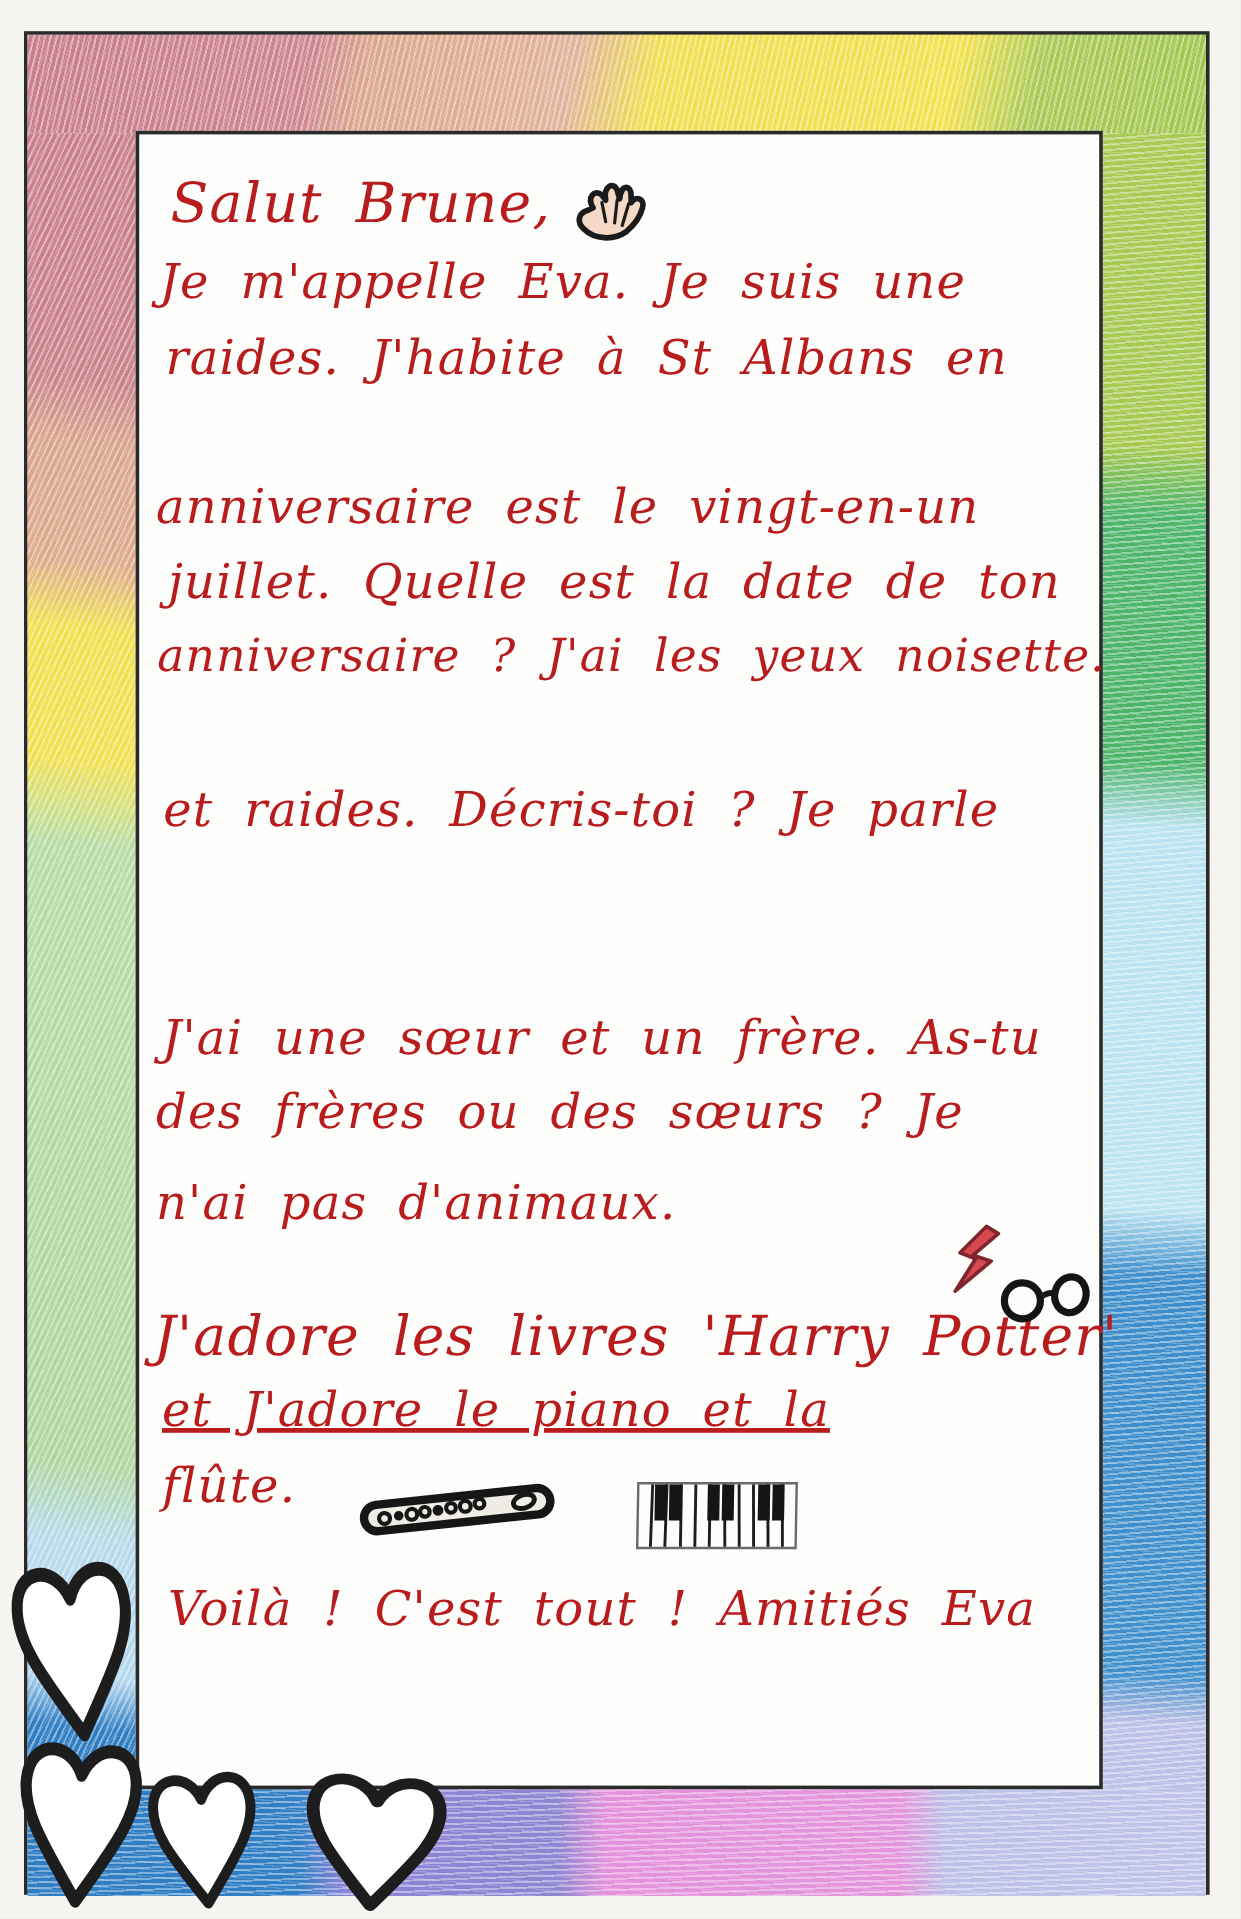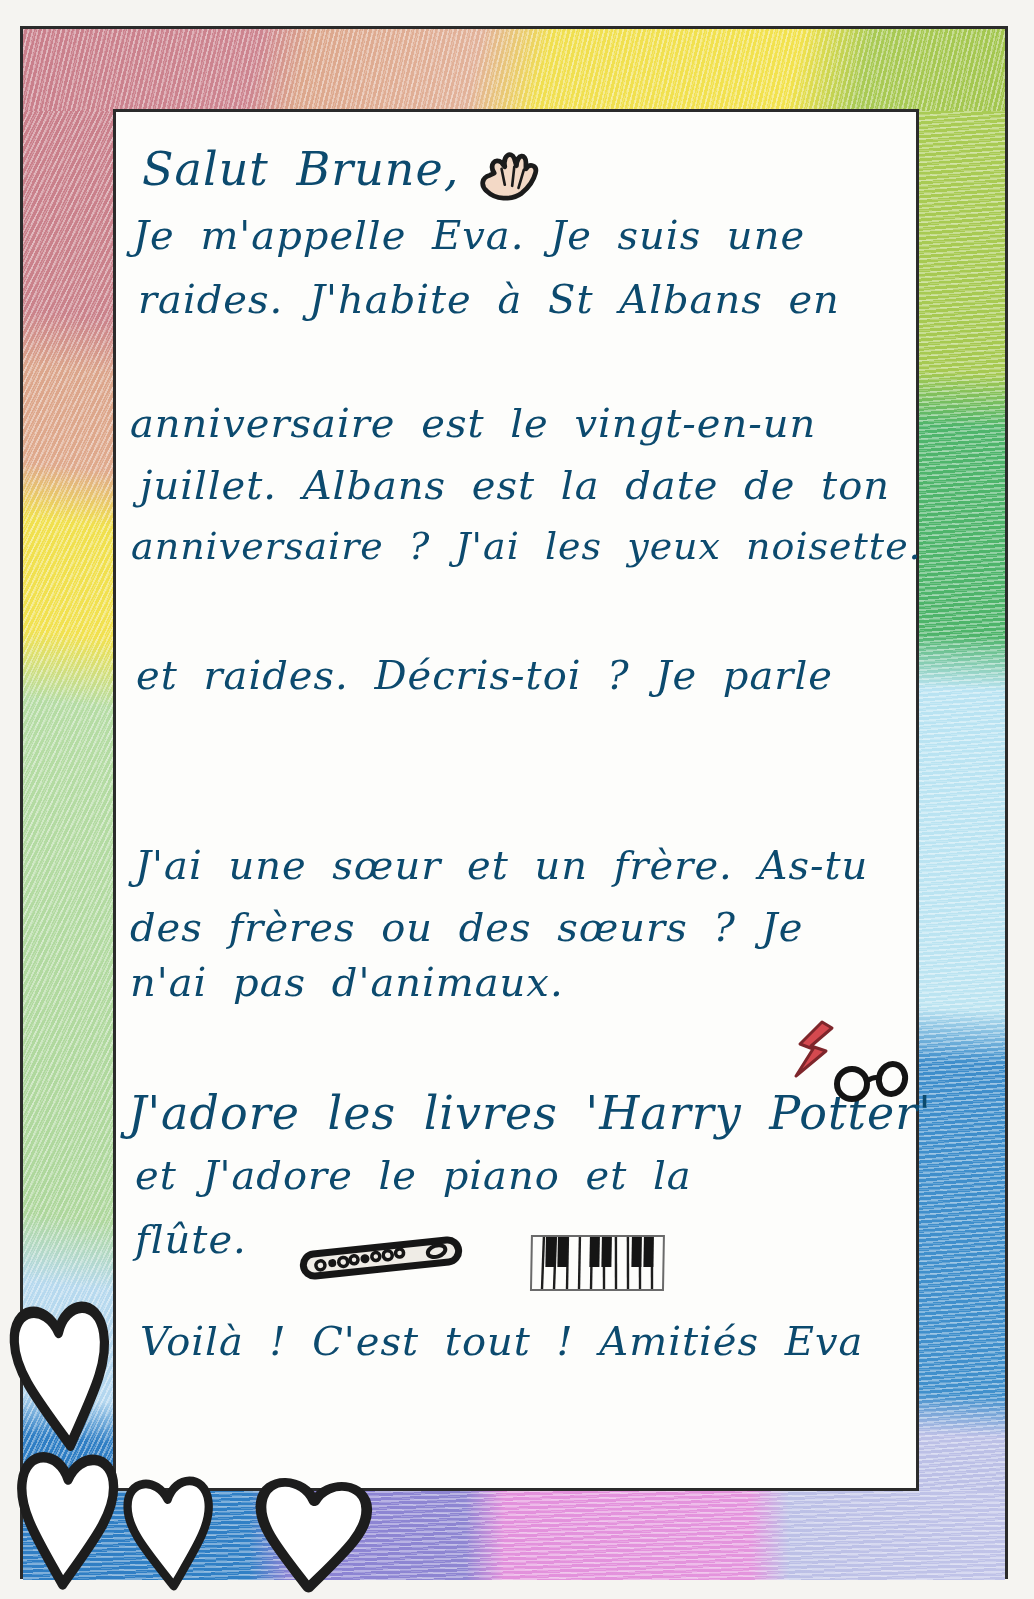--- a/index.html
+++ b/index.html
@@ -28,21 +28,21 @@
           #a9cb54 0%, #a6c951 19%, #4fb56c 23%, #4eb46a 38%, #b9e3f2 42%,
           #bce4f1 65%, #3f8ecb 69%, #4190cc 93%, #bcc0e6 96%, #bcc0e6 100%);}
   #band-bottom{left:23px;top:1490px;width:982px;height:90px;--texa:178deg;
         background:linear-gradient(90deg,
           #2f7ec4 0%, #3180c5 23%, #8c84d4 27%, #8e86d2 45%, #e391dc 49%,
           #e494dd 74%, #bcc0e6 78%, #c0c3e8 100%);}
   
   #inner-page{position:absolute;left:113px;top:109px;width:806px;height:1382px;
         background:#fdfdfb;border:3px solid #2b2b2b;box-sizing:border-box;}
   
-  .ln{position:absolute;white-space:nowrap;color:#0c4a6e;font-style:italic;
+  .ln{position:absolute;white-space:nowrap;color:#b91c1c;font-style:italic;
       font-size:40px;letter-spacing:1px;word-spacing:12px;}
   
   .deco{position:absolute;}
 </style>
 </head>
 <body>
 
 <div id="scan">
 
   <div id="outer-frame"></div>
@@ -51,28 +51,28 @@
   <div id="band-left" class="band"></div>
   <div id="band-right" class="band"></div>
   <div id="band-bottom" class="band"></div>
 
   <div id="inner-page"></div>
 
   <div class="ln" style="left:142px;top:142px;font-size:46px;">Salut Brune,</div>
   <div class="ln" style="left:133px;top:212px;">Je m'appelle Eva. Je suis une</div>
   <div class="ln" style="left:138px;top:276px;">raides. J'habite à St Albans en</div>
   <div class="ln" style="left:130px;top:400px;">anniversaire est le vingt-en-un</div>
-  <div class="ln" style="left:140px;top:462px;">juillet. Albans est la date de ton</div>
+  <div class="ln" style="left:140px;top:462px;">juillet. Quelle est la date de ton</div>
   <div class="ln" style="left:131px;top:524px;font-size:38px;">anniversaire ? J'ai les yeux noisette.</div>
   <div class="ln" style="left:136px;top:652px;">et raides. Décris-toi ? Je parle</div>
   <div class="ln" style="left:130px;top:904px;">des frères ou des sœurs ? Je</div>
   <div class="ln" style="left:135px;top:842px;">J'ai une sœur et un frère. As-tu</div>
-  <div class="ln" style="left:130px;top:959px;">n'ai pas d'animaux.</div>
+  <div class="ln" style="left:130px;top:980px;">n'ai pas d'animaux.</div>
   <div class="ln" style="left:128px;top:1086px;font-size:46px;">J'adore les livres 'Harry Potter'</div>
-  <div class="ln" style="left:135px;top:1152px;">et J'adore le piano et la</div>
+  <div class="ln" style="left:135px;top:1152px;text-decoration:underline;">et J'adore le piano et la</div>
   <div class="ln" style="left:135px;top:1216px;">flûte.</div>
   <div class="ln" style="left:140px;top:1318px;">Voilà ! C'est tout ! Amitiés Eva</div>
 
   <svg class="deco" style="left:472px;top:138px;" width="74" height="66" viewBox="0 0 70 62">
     <path d="M14 50 C8 45 9 37 17 35 L21 33 C16 25 22 18 28 23 L31 27 C29 16 37 12 40 19 L42 26 C43 14 51 15 51 23 L51 29 C55 23 62 26 60 33 C58 41 53 47 47 52 C37 59 22 58 14 50 Z" fill="#f3d9c6" stroke="#1b1b1b" stroke-width="4.5" stroke-linejoin="round"></path>
     <path d="M28 29 L31 44 M40 27 L38 45 M49 30 L44 47" stroke="#1b1b1b" stroke-width="2.5" fill="none" stroke-linecap="round"></path>
   </svg>
 
   <svg class="deco" style="left:788px;top:1018px;" width="124" height="92" viewBox="0 0 124 92">
     <path d="M34 4 L12 26 L25 31 L8 58 L38 33 L23 28 L44 10 Z" fill="#d5494f" stroke="#7e262b" stroke-width="3" stroke-linejoin="round"></path>

